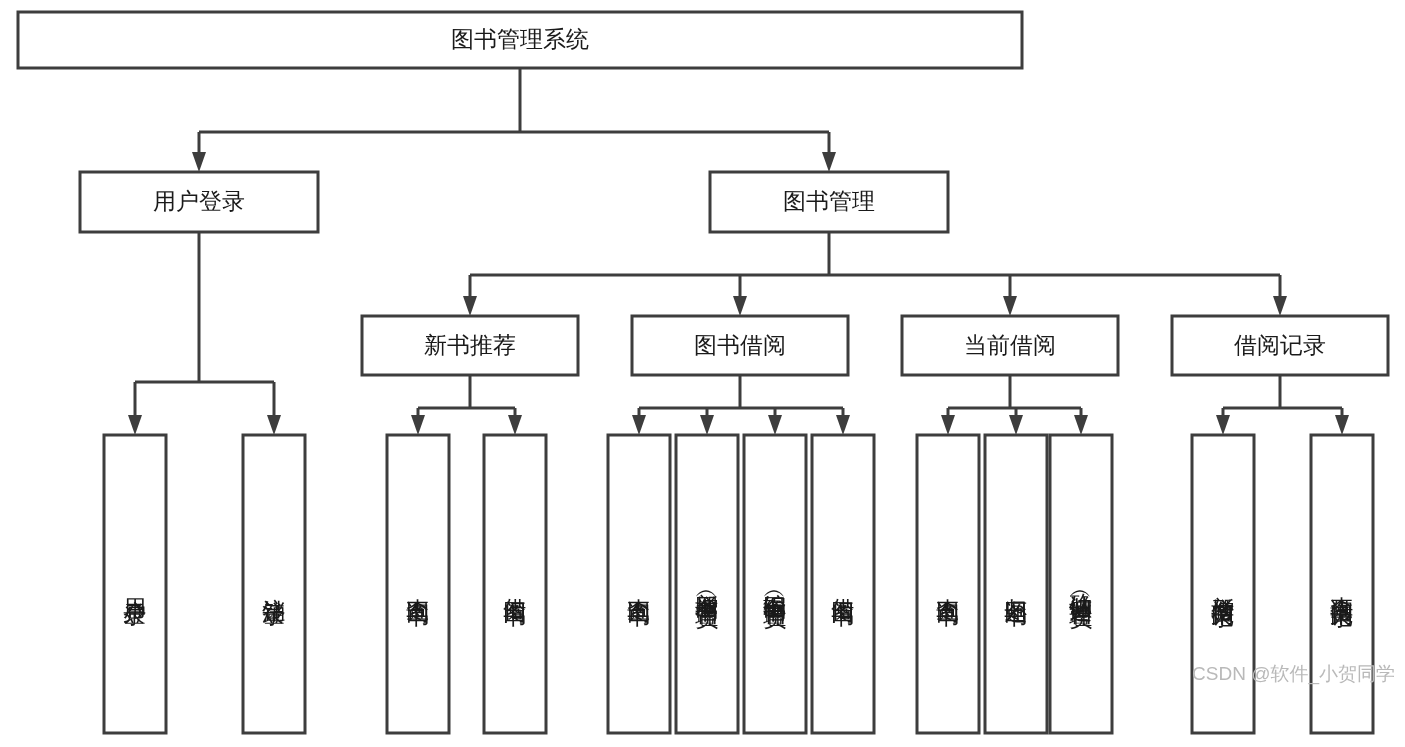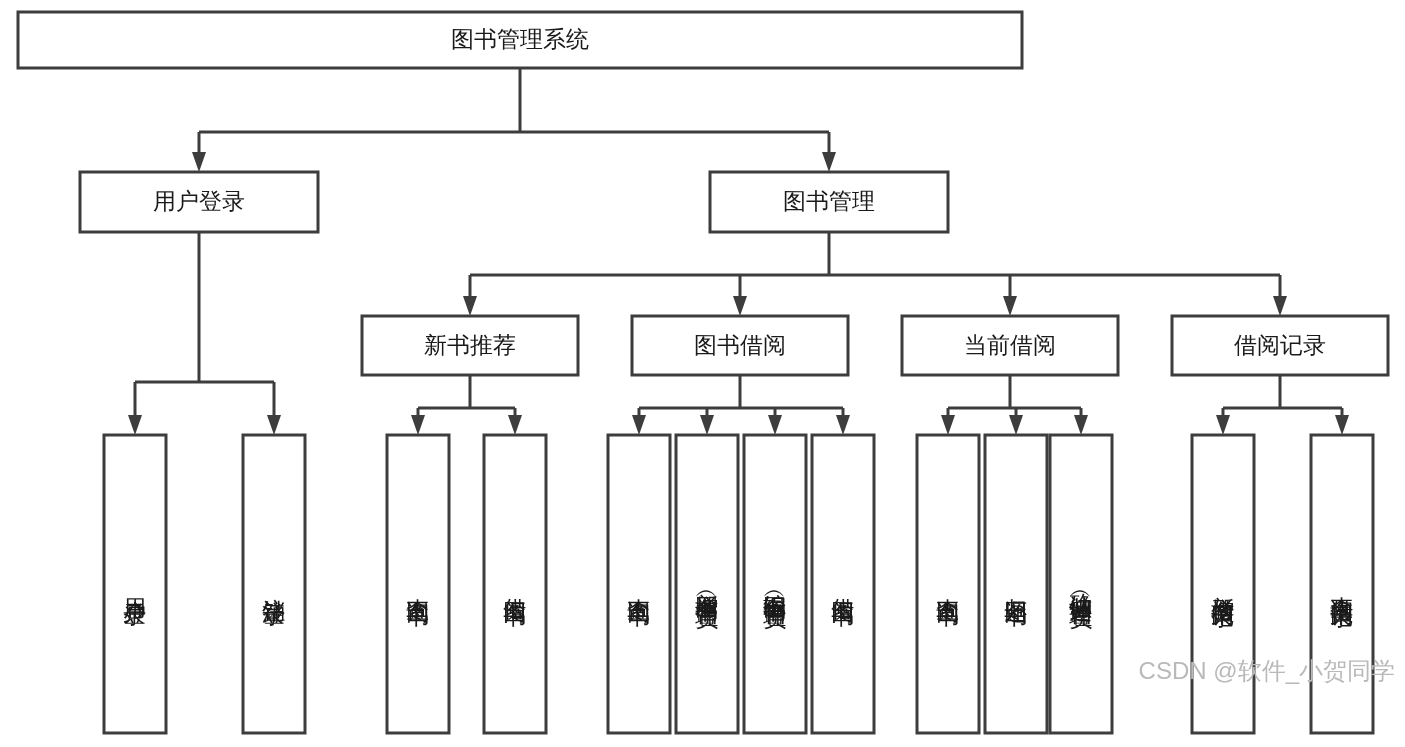--- a/index.html
+++ b/index.html
@@ -62,21 +62,21 @@
     color: #1a1a1a;
     letter-spacing: 2px;
     white-space: nowrap;
     pointer-events: none;
   }
   .watermark {
     position: absolute;
     right: 10px;
     bottom: 6px;
     font-family: "Liberation Sans", "DejaVu Sans", sans-serif;
-    font-size: 24px;
+    font-size: 19px;
     color: #b9b9b9;
     white-space: nowrap;
   }
 </style>
 </head>
 <body>
 
 <div id="diagram-root">
 
   <svg id="tree-svg" viewBox="0 0 1405 747" xmlns="http://www.w3.org/2000/svg">

